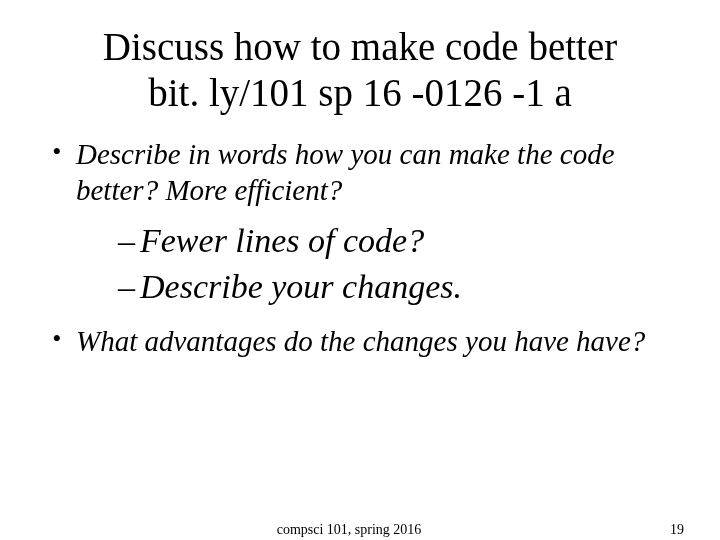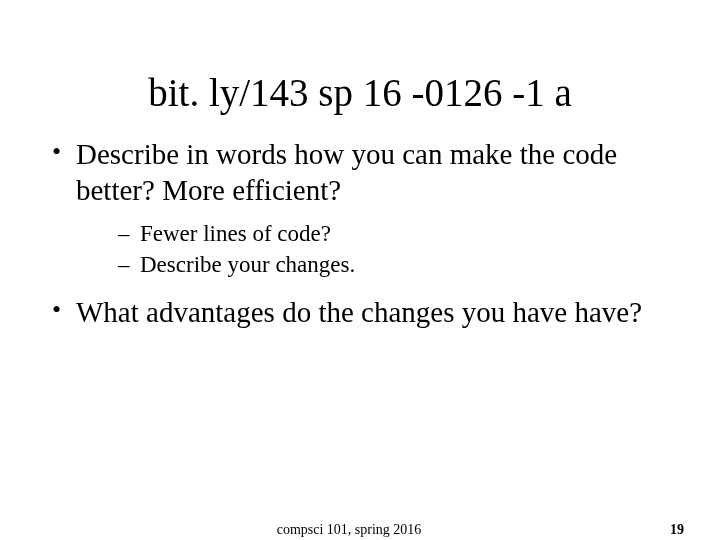--- a/index.html
+++ b/index.html
@@ -30,30 +30,31 @@
     font-size: 29px;
     line-height: 1.25;
     margin: 0 0 0 6px;
     padding: 0;
     list-style: none;
   }
   .bullets > li {
     position: relative;
     padding-left: 30px;
     margin-bottom: 10px;
+    font-style: italic;
   }
   .bullets > li::before {
     content: "•";
     position: absolute;
     left: 6px;
     top: 0;
     font-size: 26px;
   }
   .sub {
-    font-size: 23px;
+    font-size: 34px;
     line-height: 1.3;
     margin: 10px 0 14px 0;
     padding: 0 0 0 42px;
     list-style: none;
   }
   .sub > li {
     position: relative;
     padding-left: 22px;
     margin-bottom: 2px;
   }
@@ -72,31 +73,30 @@
   }
   .footer .course {
     position: absolute;
     left: 0;
     width: 698px;
     text-align: center;
   }
   .footer .pagenum {
     position: absolute;
     right: 36px;
-    font-weight: bold;
   }
 </style>
 </head>
 <body>
 
 <div class="slide">
 
   <div class="title">
-    <br>
-    <span>bit. ly/143 sp 16 -0126 -1 a</span>
+    <span>Discuss how to make code better</span><br>
+    <span>bit. ly/101 sp 16 -0126 -1 a</span>
   </div>
 
   <ul class="bullets">
     <li>
       <span>Describe in words how you can make the code better? More efficient?</span>
       <ul class="sub">
         <li>
           <span>Fewer lines of code?</span>
         </li>
         <li>

